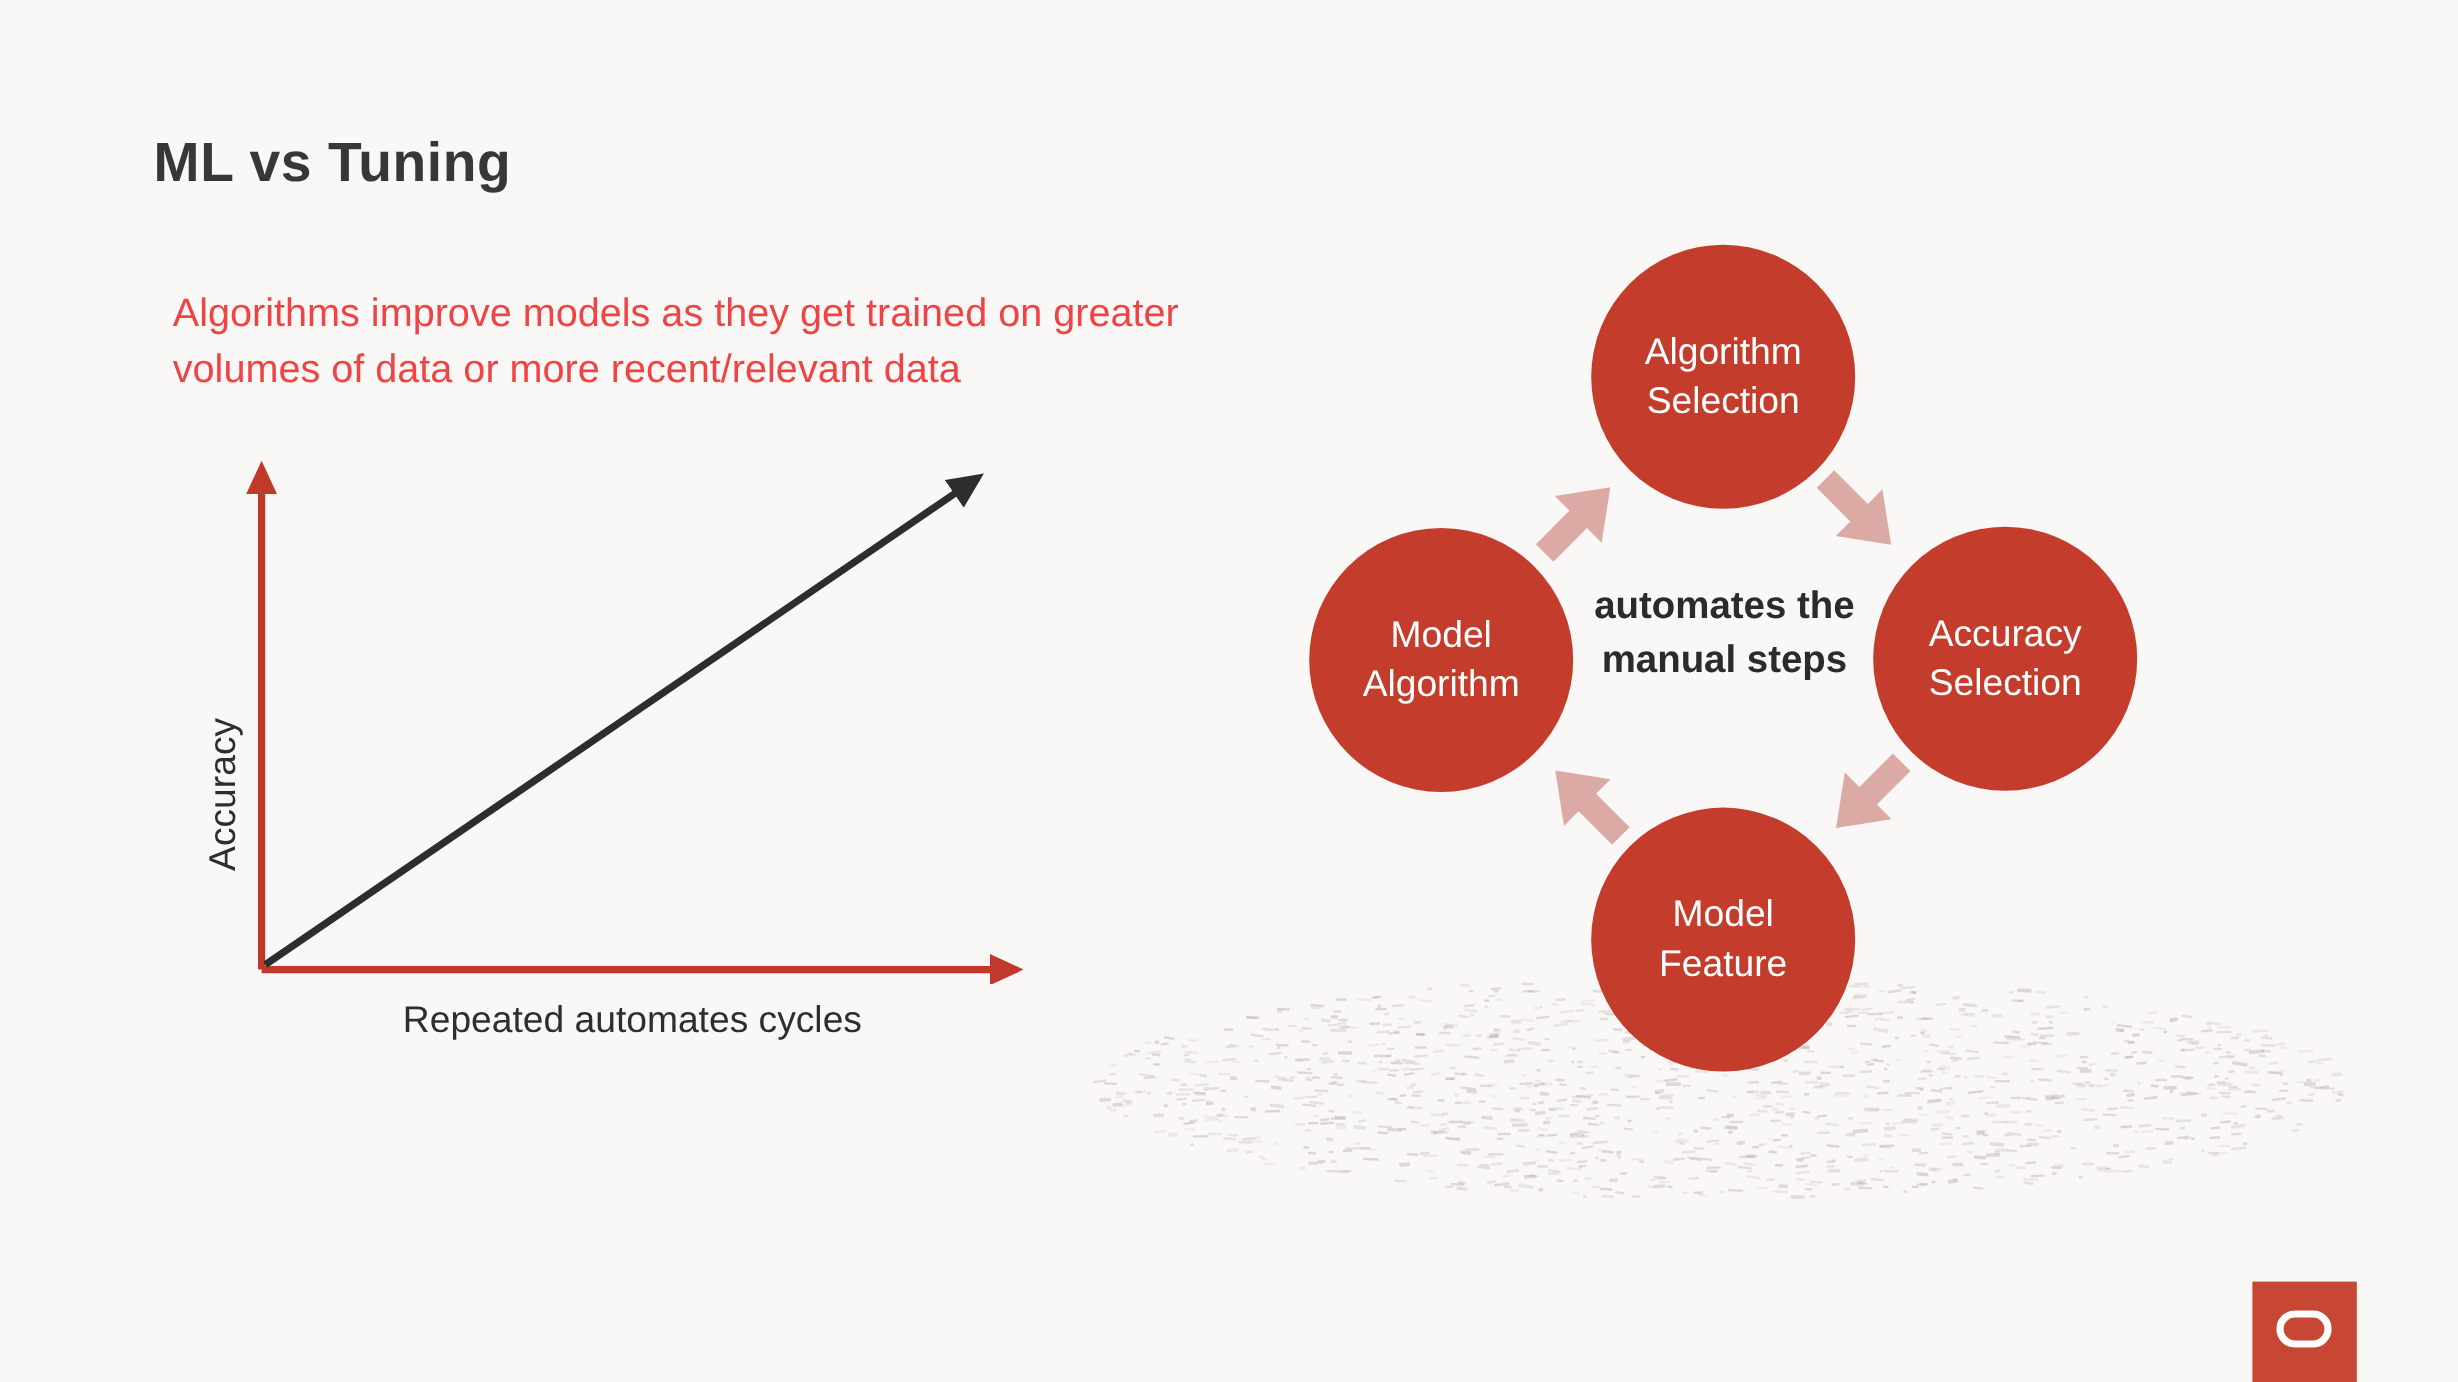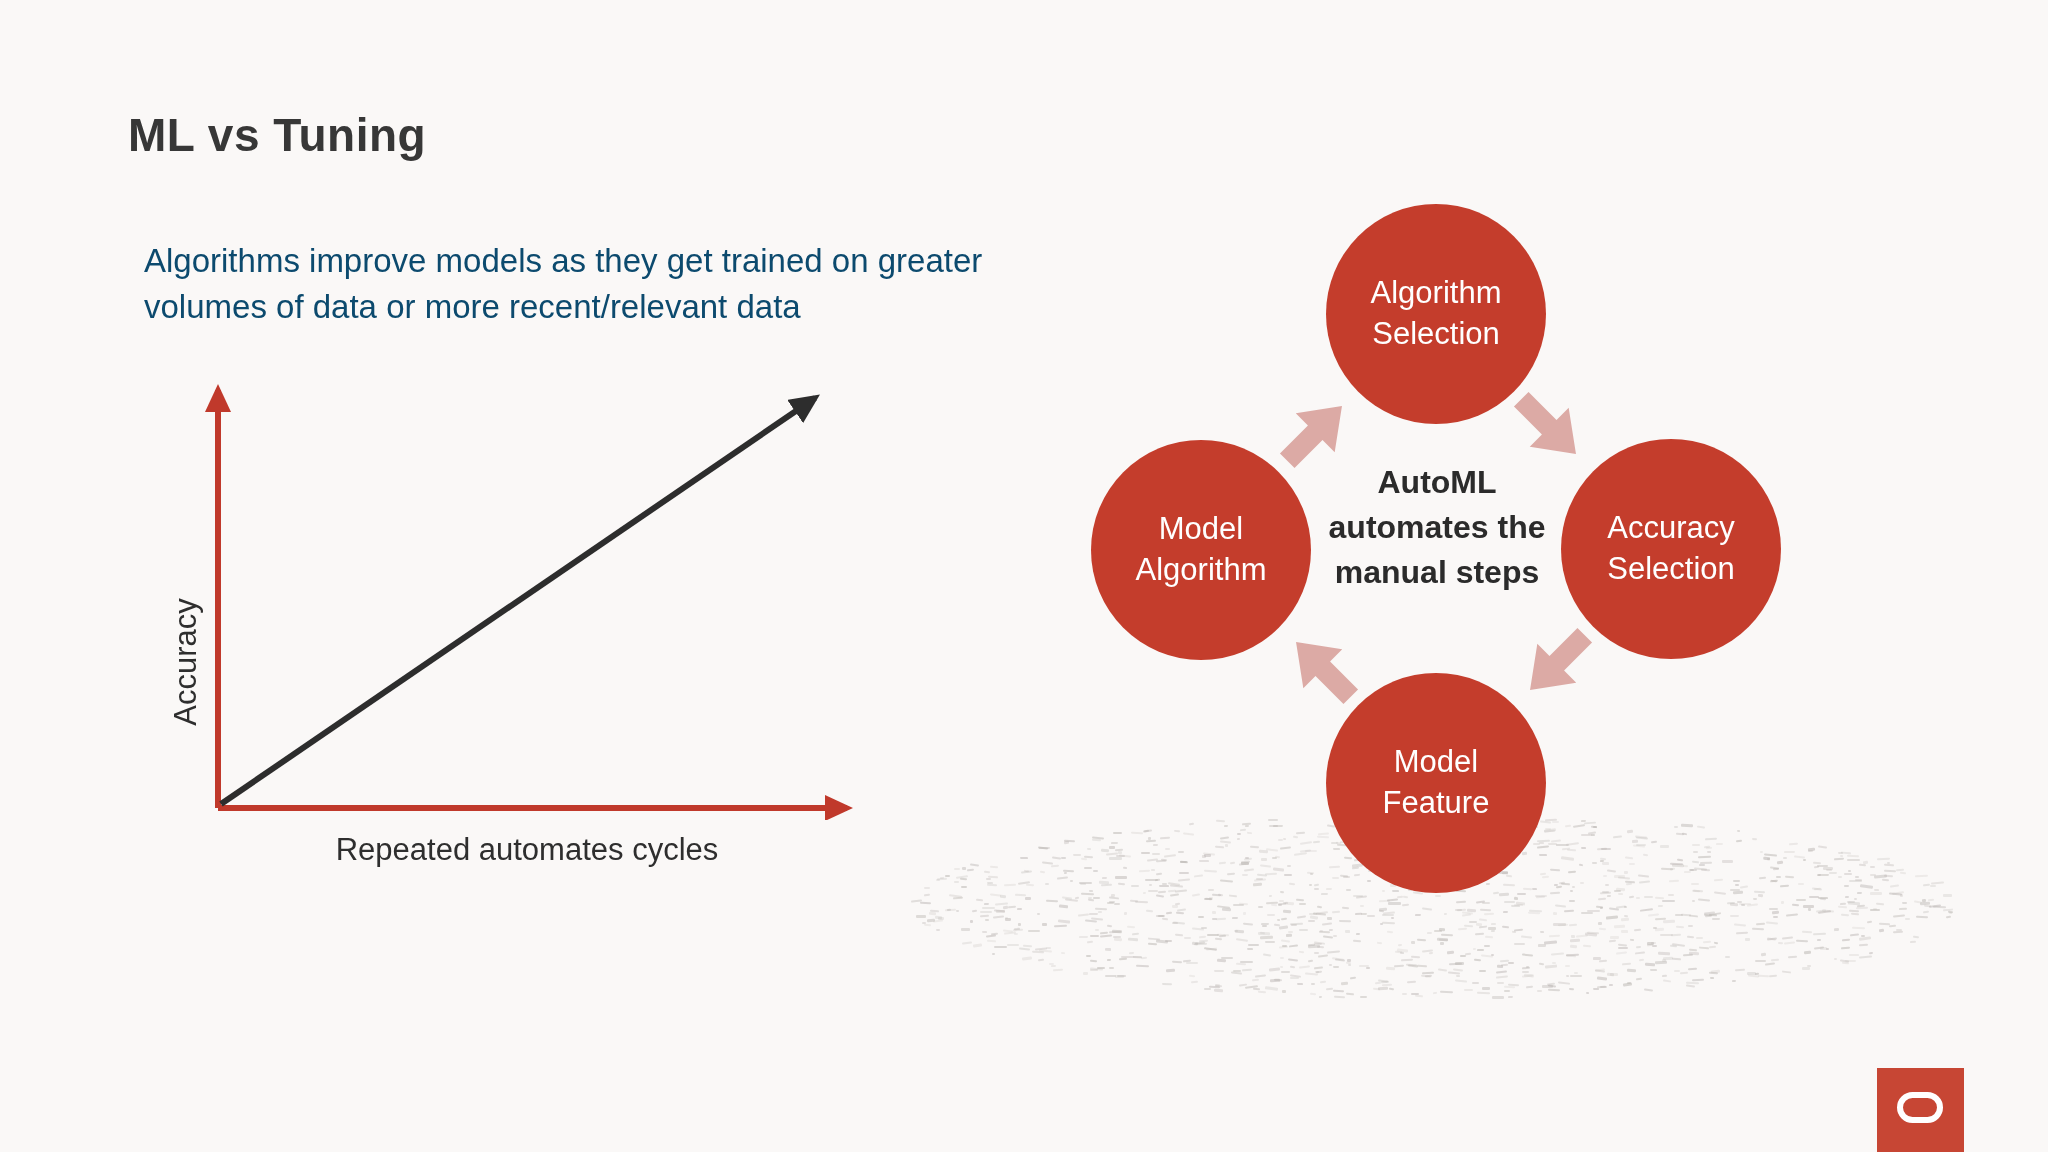--- a/index.html
+++ b/index.html
@@ -12,21 +12,21 @@
   .slide { position: absolute; inset: 0; }
 
   
   .title {
     position: absolute; left: 128px; top: 108px;
     font-size: 46px; font-weight: bold; color: #373737;
     letter-spacing: 0.5px;
   }
   .subtitle {
     position: absolute; left: 144px; top: 238px;
-    width: 930px; font-size: 33px; line-height: 1.38; color: #0c4a6e;
+    width: 930px; font-size: 33px; line-height: 1.38; color: #ef4444;
   }
   .chart { position: absolute; left: 175px; top: 350px; width: 715px; height: 470px; }
   .y-axis-label {
     position: absolute; left: 186px; top: 662px;
     transform: translate(-50%, -50%) rotate(-90deg);
     font-size: 31px; color: #2e2e2e; white-space: nowrap;
   }
   .x-axis-label {
     position: absolute; left: 527px; top: 832px;
     transform: translateX(-50%);
@@ -1325,21 +1325,20 @@
   <div class="cycle-circle pos-bottom">
     <span>Model</span>
     <span>Feature</span>
   </div>
   <div class="cycle-circle pos-left">
     <span>Model</span>
     <span>Algorithm</span>
   </div>
 
   <div class="cycle-center-text">
-    <div>AutoML</div>
     <div>automates the</div>
     <div>manual steps</div>
   </div>
 
   <div class="logo">
     <div class="o-mark"></div>
   </div>
 
 </div>
 

